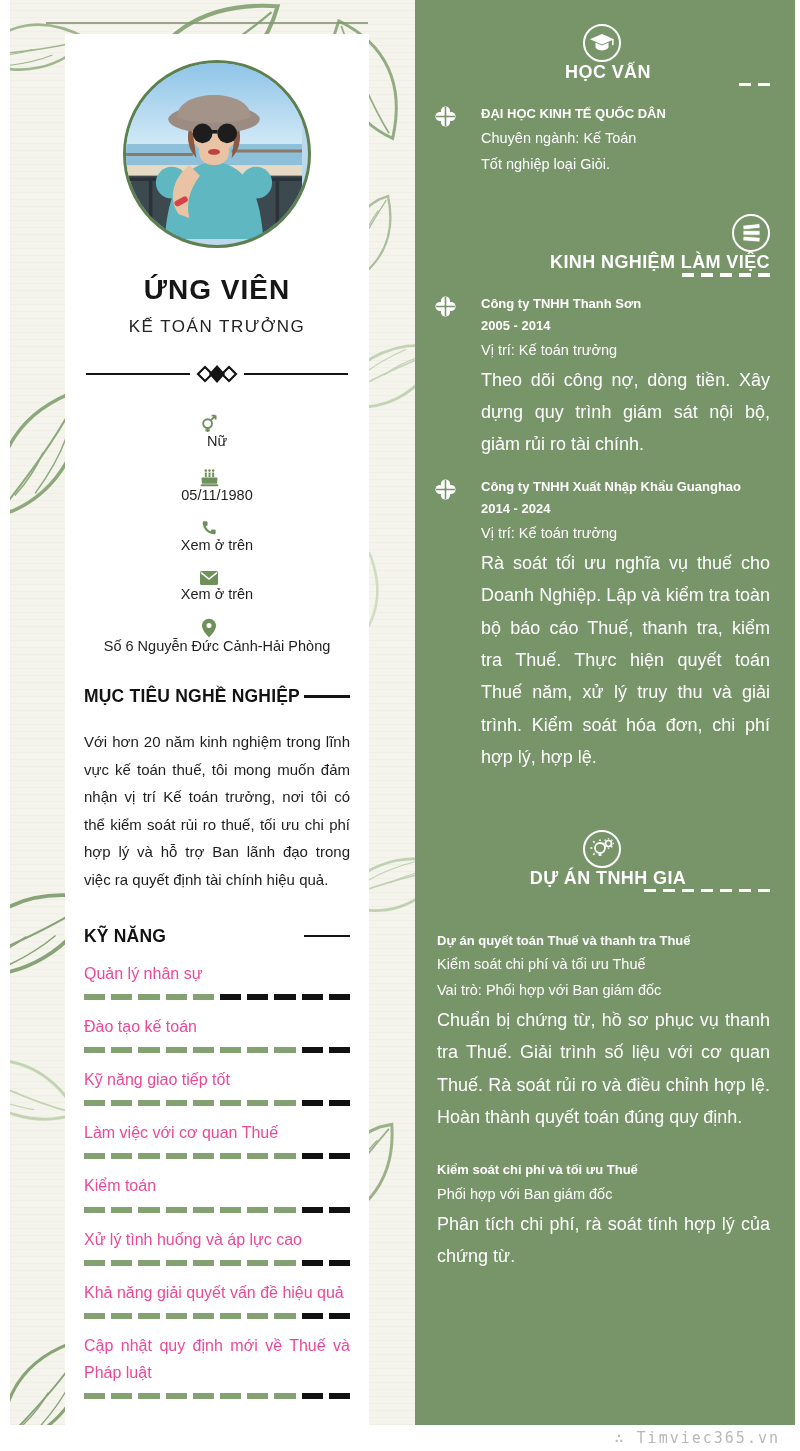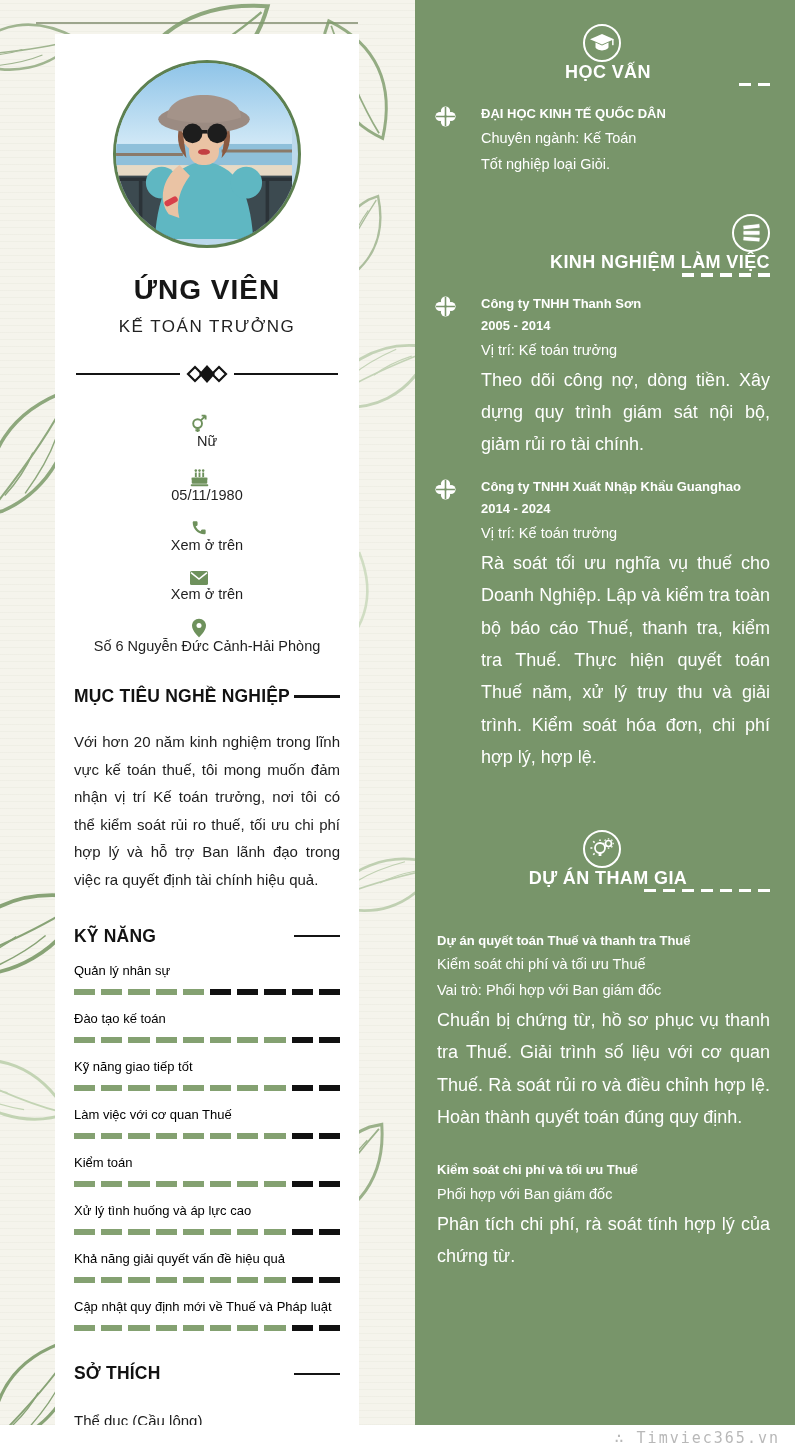--- a/index.html
+++ b/index.html
@@ -1,20 +1,20 @@
 <!DOCTYPE html>
 <html><head>
 <meta charset="utf-8">
 <style>
   html,body{margin:0;padding:0;background:#fff;}
   .page{position:relative;width:800px;height:1451px;background:#ffffff;overflow:hidden;
         font-family:"Liberation Sans",sans-serif;color:#1f1f1f;}
 
   
-  .left-panel{position:absolute;left:0;top:0;width:415px;height:1425px;background:#f5f4ec;
+  .left-panel{position:absolute;left:10px;top:0;width:415px;height:1425px;background:#f5f4ec;
     background-image:repeating-linear-gradient(0deg,rgba(145,155,125,.06) 0 1px,transparent 1px 7px);}
   .leaf-layer{position:absolute;left:0;top:0;width:415px;height:1425px;pointer-events:none;}
 
   .card{position:absolute;left:55px;top:34px;width:304px;height:1391px;background:#ffffff;
         box-sizing:border-box;padding:26px 19px 0 19px;}
 
   .photo-ring{width:182px;height:182px;border-radius:50%;border:3px solid #5d8050;margin:0 auto;
               overflow:hidden;background:#bcd9ec;}
   .photo-ring svg{display:block;}
 
@@ -31,21 +31,21 @@
   .cval{font-size:14.5px;color:#1f1f1f;}
 
   .l-heading{display:flex;align-items:center;justify-content:space-between;margin-top:32px;}
   .l-heading .htxt{font-size:17.5px;font-weight:bold;color:#121212;letter-spacing:.2px;}
   .l-heading .hline{width:46px;height:2.5px;background:#141414;flex:none;}
 
   .objective-text{margin-top:21px;font-size:15px;line-height:1.84;text-align:justify;color:#1d1d1d;}
 
   .skills{margin-top:7px;}
   .skill{margin-top:13px;}
-  .skill-label{font-size:13px;line-height:1.7;text-align:justify;color:#000000;}
+  .skill-label{font-size:16px;line-height:1.7;text-align:justify;color:#ec4899;}
   .skill-bar{display:flex;margin-top:7px;}
   .skill-bar i{flex:1;height:6px;margin-right:6px;background:#111;}
   .skill-bar i:last-child{margin-right:0;}
   .skill-bar i.on{background:#84a171;}
 
   .hobby-text{margin-top:28px;font-size:15px;color:#1d1d1d;}
 
   
   .right-panel{position:absolute;left:415px;top:0;width:380px;height:1425px;background:#78956a;
                box-sizing:border-box;padding:24px 25px 0 18px;color:#fff;}
@@ -476,21 +476,21 @@
     <div class="sec-header prj-header">
       <span class="sec-icon">
         <svg width="26" height="26" viewBox="0 0 26 26" fill="none" stroke="#fff">
           <circle cx="11" cy="12" r="5" stroke-width="1.8"></circle>
           <path d="M9.6,17 h2.8 v3 h-2.8 Z" fill="#fff" stroke="none"></path>
           <path d="M3.4,12 H1.4 M5.6,6.6 L4.2,5.2 M5.6,17.4 L4.2,18.8 M11,5 V3.4" stroke-width="1.6"></path>
           <circle cx="19.5" cy="7.5" r="3" stroke-width="1.7"></circle>
           <path d="M19.5,3.4 V2.2 M19.5,12.8 V11.6 M23.6,7.5 H24.8 M15.4,7.5 H14.2 M22.4,4.6 l.9,-.9 M16.6,10.4 l-.9,.9 M22.4,10.4 l.9,.9 M16.6,4.6 l-.9,-.9" stroke-width="1.5"></path>
         </svg>
       </span>
-      <span class="sec-title">DỰ ÁN THAM GIA</span>
+      <span class="sec-title">DỰ ÁN TNHH GIA</span>
       <span class="sec-dashes">
           <i></i>
           <i></i>
           <i></i>
           <i></i>
           <i></i>
           <i></i>
           <i></i>
         </span>
     </div>

